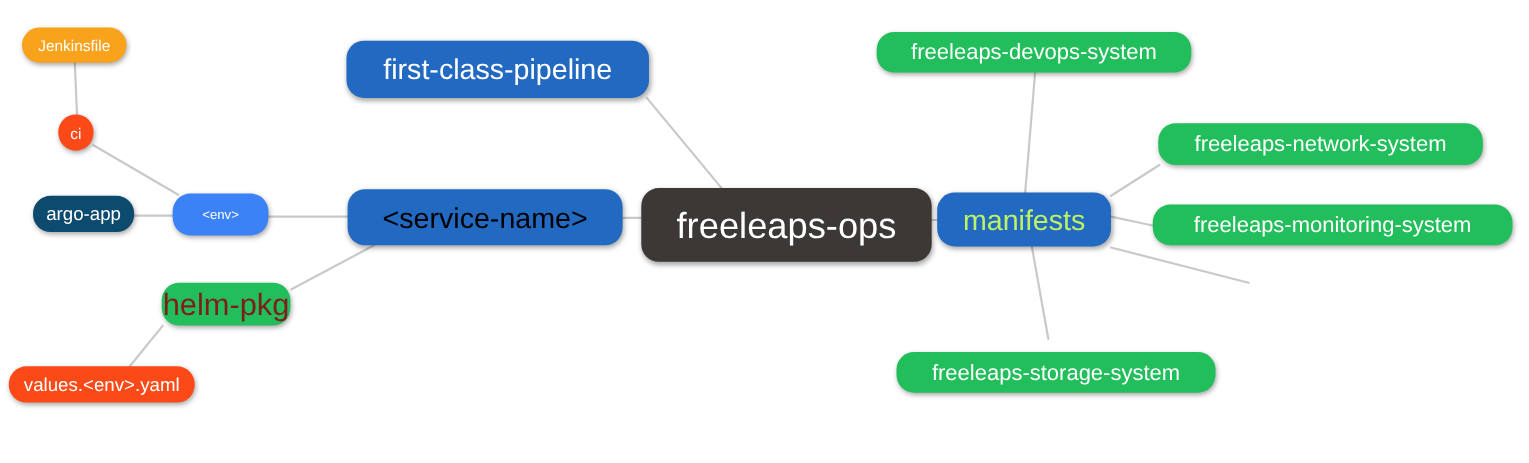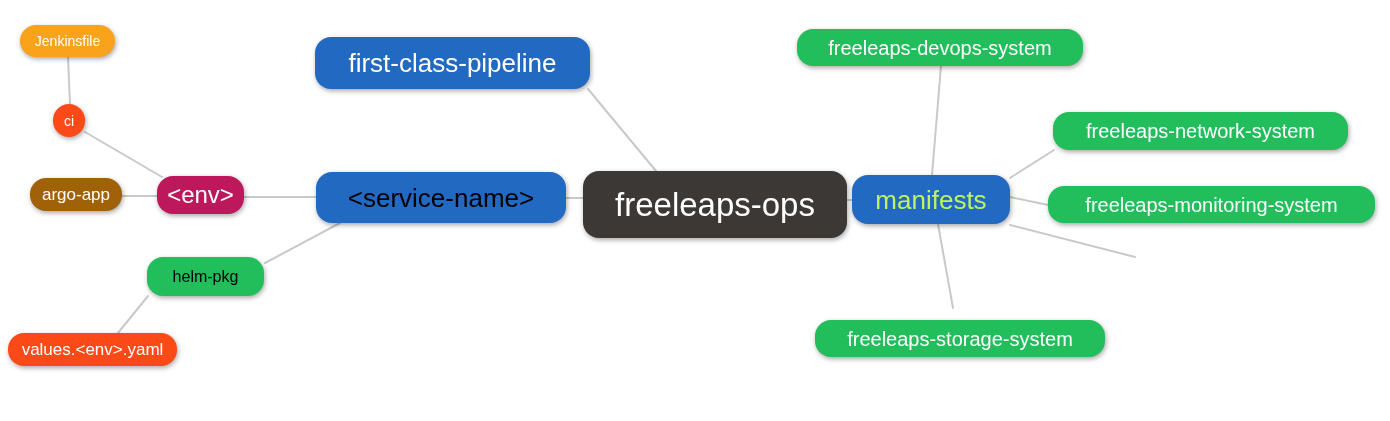--- a/index.html
+++ b/index.html
@@ -63,23 +63,23 @@
       <line x1="1010" y1="178" x2="1054" y2="150" stroke="#C9C9C9" stroke-width="2" stroke-linecap="round"></line>
       <line x1="1010" y1="197" x2="1048" y2="205" stroke="#C9C9C9" stroke-width="2" stroke-linecap="round"></line>
       <line x1="1010" y1="225" x2="1135" y2="257" stroke="#C9C9C9" stroke-width="2" stroke-linecap="round"></line>
       <line x1="938" y1="224" x2="953" y2="308" stroke="#C9C9C9" stroke-width="2" stroke-linecap="round"></line>
     </svg>
   <div class="node-layer">
       <div class="node" style="left: 583px; top: 171px; width: 264px; height: 67px; font-size: 33px; background: rgb(59, 56, 53); color: rgb(255, 255, 255);">freeleaps-ops</div>
       <div class="node" style="left: 315px; top: 37px; width: 275px; height: 52px; font-size: 26px; background: rgb(33, 105, 193); color: rgb(255, 255, 255);">first-class-pipeline</div>
       <div class="node" style="left: 316px; top: 172px; width: 250px; height: 51px; font-size: 26px; background: rgb(33, 105, 193); color: #000000;">&lt;service-name&gt;</div>
       <div class="node" style="left: 852px; top: 175px; width: 158px; height: 49px; font-size: 26px; background: rgb(33, 105, 193); color: #bef264;">manifests</div>
-      <div class="node" style="left: 157px; top: 176px; width: 87px; height: 38px; font-size: 24px; background: #be185d; color: rgb(255, 255, 255);">&lt;env&gt;</div>
-      <div class="node" style="left: 147px; top: 257px; width: 117px; height: 39px; font-size: 16px; background: rgb(34, 190, 91); color: #000000;">helm-pkg</div>
-      <div class="node" style="left: 30px; top: 178px; width: 92px; height: 33px; font-size: 17px; background: #a16207; color: rgb(255, 255, 255);">argo-app</div>
+      <div class="node" style="left: 157px; top: 176px; width: 87px; height: 38px; font-size: 12px; background: #3b82f6; color: rgb(255, 255, 255);">&lt;env&gt;</div>
+      <div class="node" style="left: 147px; top: 257px; width: 117px; height: 39px; font-size: 28px; background: rgb(34, 190, 91); color: #7f1d1d;">helm-pkg</div>
+      <div class="node" style="left: 30px; top: 178px; width: 92px; height: 33px; font-size: 17px; background: #0c4a6e; color: rgb(255, 255, 255);">argo-app</div>
       <div class="node" style="left: 8px; top: 333px; width: 169px; height: 33px; font-size: 17px; background: rgb(251, 74, 24); color: rgb(255, 255, 255);">values.&lt;env&gt;.yaml</div>
       <div class="node" style="left: 53px; top: 104px; width: 32px; height: 33px; font-size: 14px; background: rgb(251, 74, 24); color: rgb(255, 255, 255); text-align: center;">ci</div>
       <div class="node" style="left: 20px; top: 25px; width: 95px; height: 32px; font-size: 14px; background: rgb(249, 162, 28); color: rgb(255, 255, 255);">Jenkinsfile</div>
       <div class="node" style="left: 797px; top: 29px; width: 286px; height: 37px; font-size: 20px; background: rgb(34, 190, 91); color: rgb(255, 255, 255);">freeleaps-devops-system</div>
       <div class="node" style="left: 1053px; top: 112px; width: 295px; height: 38px; font-size: 20px; background: rgb(34, 190, 91); color: rgb(255, 255, 255);">freeleaps-network-system</div>
       <div class="node" style="left: 1048px; top: 186px; width: 327px; height: 37px; font-size: 20px; background: rgb(34, 190, 91); color: rgb(255, 255, 255);">freeleaps-monitoring-system</div>
       <div class="node" style="left: 815px; top: 308px; width: 290px; height: 37px; font-size: 20px; background: rgb(34, 190, 91); color: rgb(255, 255, 255); margin-top: 12px;">freeleaps-storage-system</div>
     </div>
 </div>
 

